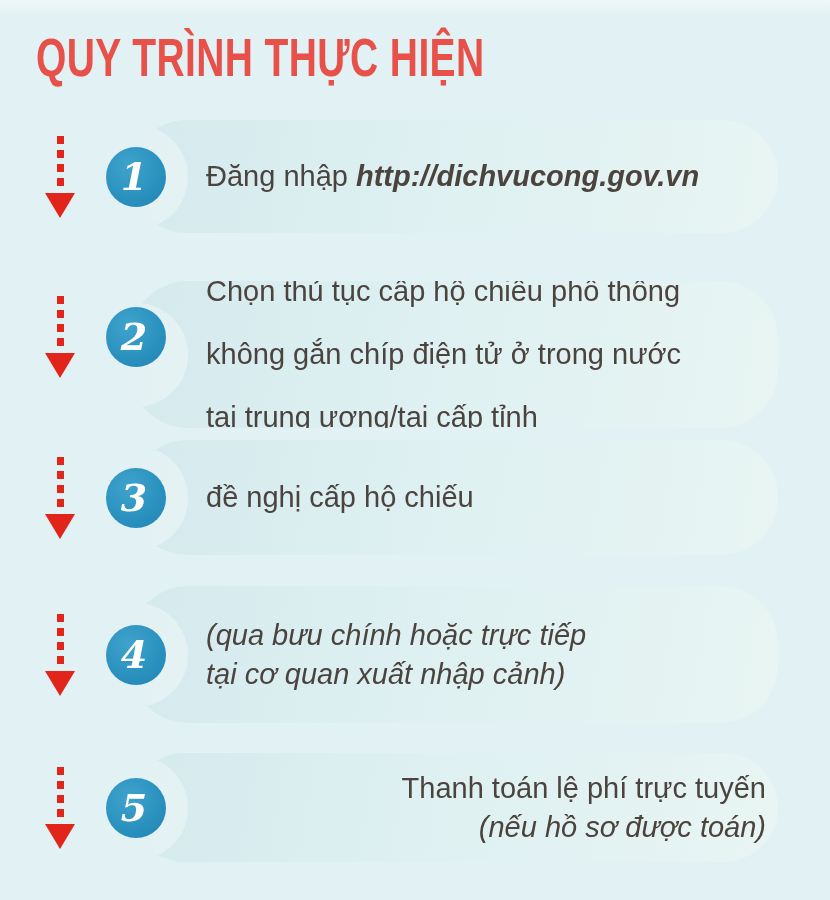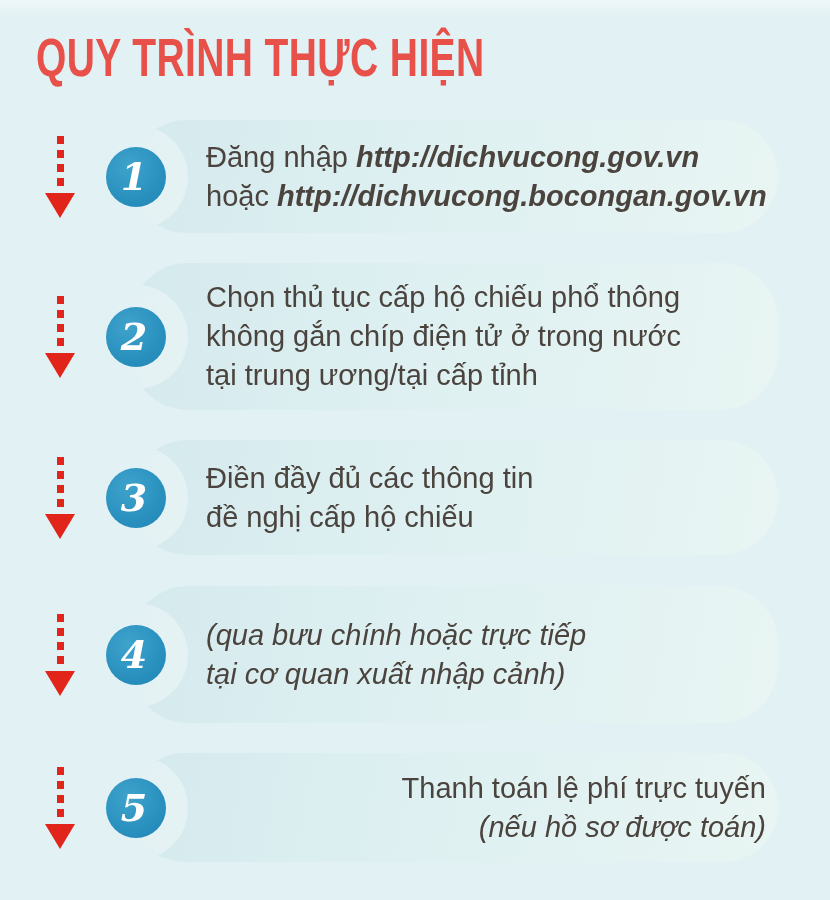--- a/index.html
+++ b/index.html
@@ -107,45 +107,43 @@
 <div class="page">
   <h1 class="title">QUY TRÌNH THỰC HIỆN</h1>
   <div id="steps-root">
       <div class="arrow" style="top: 135.5px;">
         <div class="dash"></div>
         <div class="head"></div>
       </div>
       <div class="card" style="top: 120px; height: 113px;">
         <div class="halo" style="top: 4.5px;"></div>
         <div class="line"><span class="seg-regular">Đăng nhập </span><span class="seg-bold-italic">http://dichvucong.gov.vn</span></div>
-        <div class="line"><span class="seg-regular">hoặc </span><span class="seg-bold-italic">http://dichvucong.bocongan.gov.vn</span></div>
       </div>
       <div class="badge" style="top: 146.5px;">
         <span>1</span>
       </div>
       <div class="arrow" style="top: 295.5px;">
         <div class="dash"></div>
         <div class="head"></div>
       </div>
-      <div class="card" style="top: 263px; height: 147px;">
+      <div class="card" style="top: 281px; height: 147px; gap: 24px;">
         <div class="halo" style="top: 21.5px;"></div>
         <div class="line"><span class="seg-regular">Chọn thủ tục cấp hộ chiếu phổ thông</span></div>
         <div class="line"><span class="seg-regular">không gắn chíp điện tử ở trong nước</span></div>
         <div class="line"><span class="seg-regular">tại trung ương/tại cấp tỉnh</span></div>
       </div>
       <div class="badge" style="top: 306.5px;">
         <span>2</span>
       </div>
       <div class="arrow" style="top: 456.5px;">
         <div class="dash"></div>
         <div class="head"></div>
       </div>
       <div class="card" style="top: 440px; height: 115px;">
         <div class="halo" style="top: 5.5px;"></div>
-        <div class="line"><span class="seg-regular">Điền đầy đủ các thông tin</span></div>
         <div class="line"><span class="seg-regular">đề nghị cấp hộ chiếu</span></div>
       </div>
       <div class="badge" style="top: 467.5px;">
         <span>3</span>
       </div>
       <div class="arrow" style="top: 613.5px;">
         <div class="dash"></div>
         <div class="head"></div>
       </div>
       <div class="card" style="top: 586px; height: 137px;">

